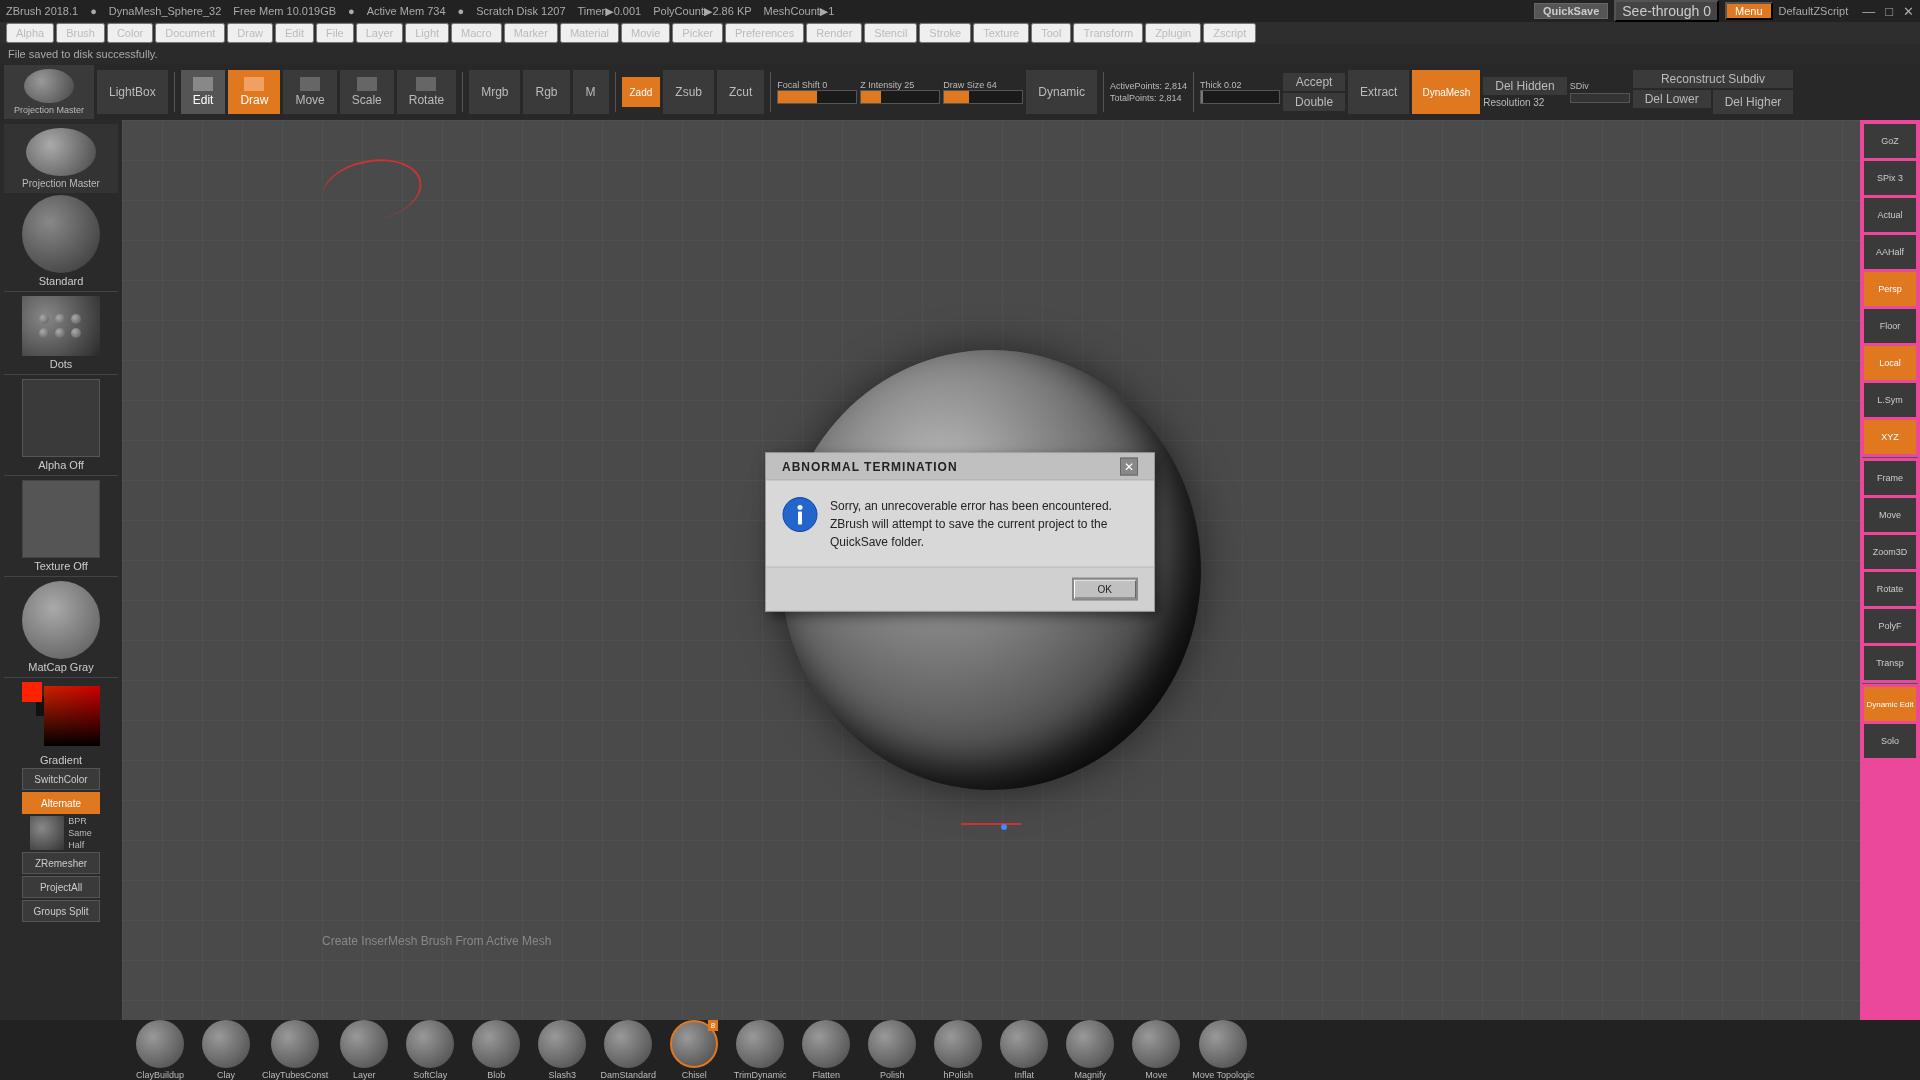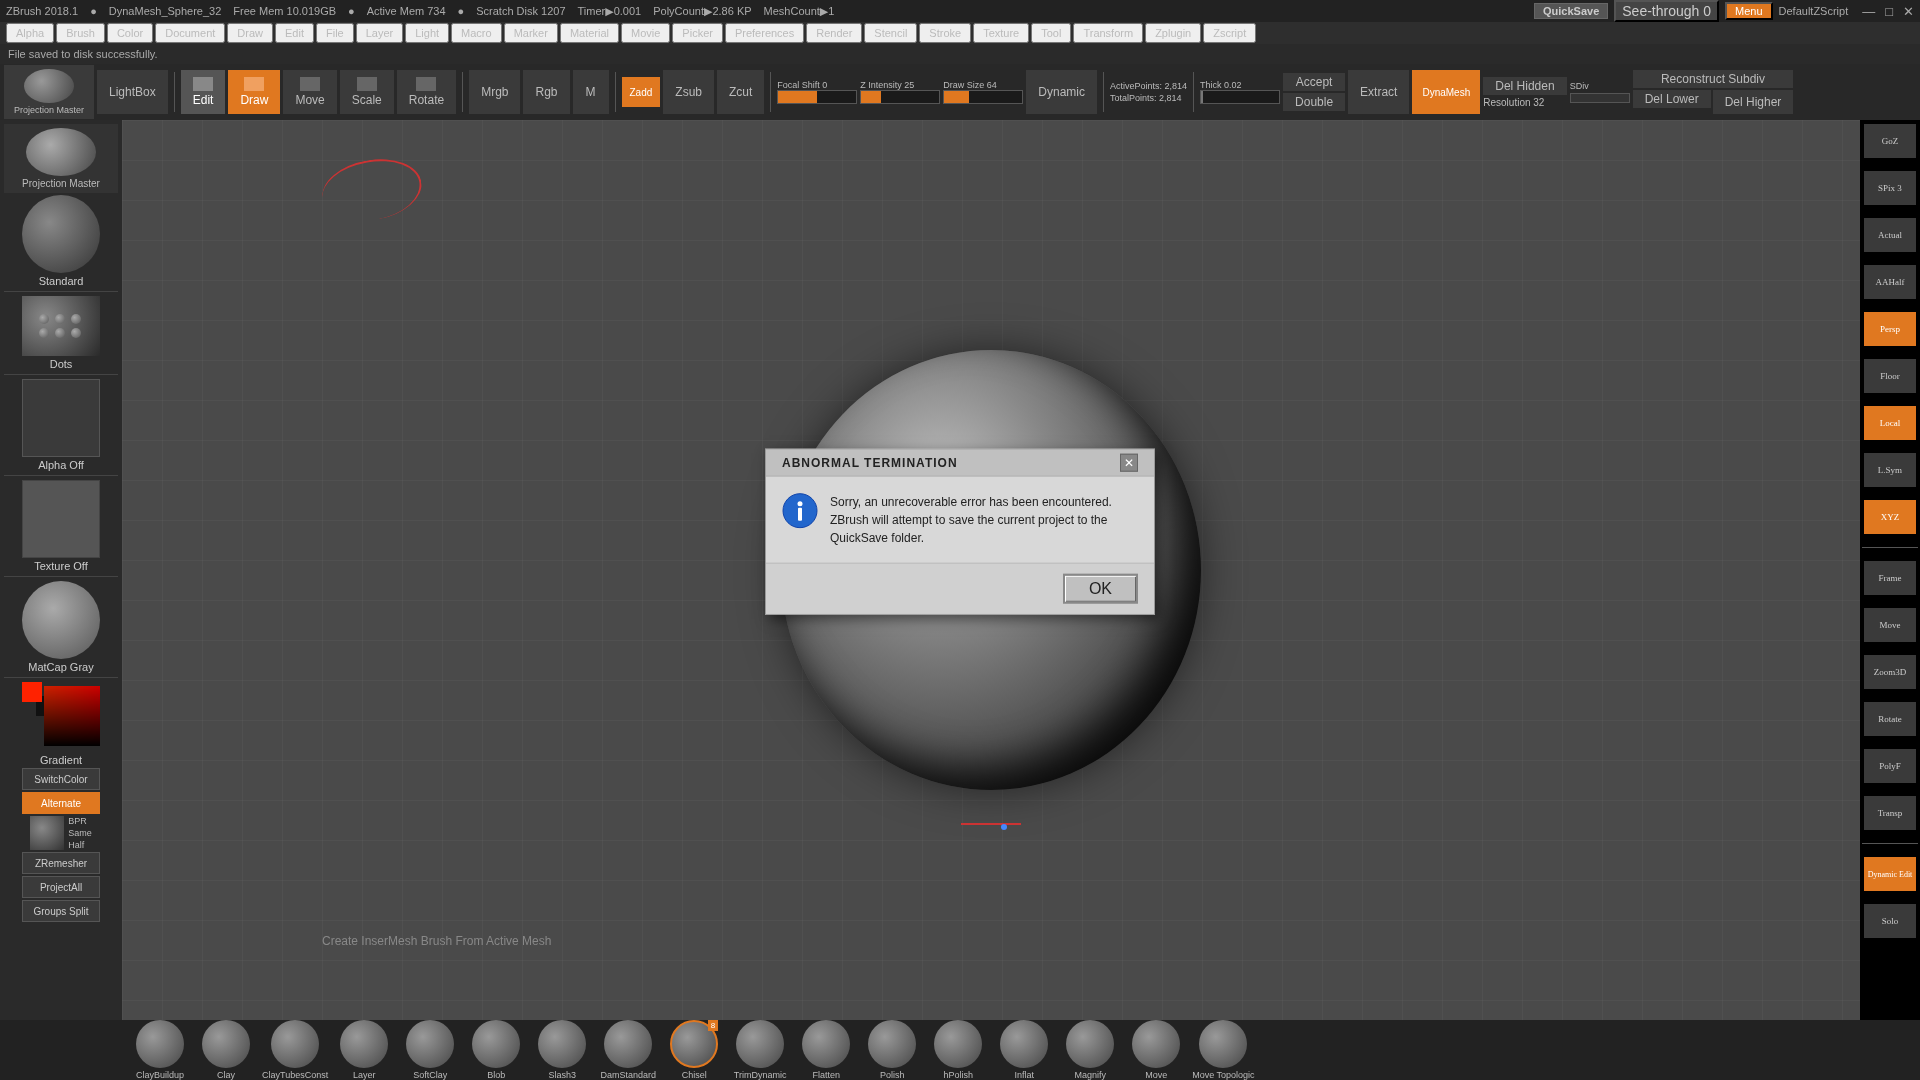--- a/index.html
+++ b/index.html
@@ -268,28 +268,27 @@
       left: 14px;
     }
 
     
     #right-sidebar {
       width: 60px;
       position: absolute;
       top: 120px;
       right: 0;
       bottom: 60px;
-      background: #000000;
+      background: #ec4899;
       z-index: 50;
       display: flex;
       flex-direction: column;
       align-items: center;
       padding: 4px 2px;
-      gap: 13px;
-      font-family: Liberation Serif, serif;
+      gap: 3px;
     }
     .right-btn {
       width: 52px;
       height: 34px;
       background: #3a3a3a;
       color: #ccc;
       font-size: 9px;
       display: flex;
       align-items: center;
       justify-content: center;
@@ -501,21 +500,21 @@
       background: #d0d0d0;
       display: flex;
       justify-content: flex-end;
       border-top: 1px solid #bbb;
     }
     .dialog-ok-btn {
       background: #c0c0c0;
       border: 2px solid #888;
       color: #222;
       padding: 4px 24px;
-      font-size: 16px;
+      font-size: 10px;
       cursor: pointer;
       box-shadow: 1px 1px 0 #fff inset, -1px -1px 0 #666 inset;
     }
 
     
     .proj-master {
       width: 100%;
       background: #333;
       padding: 4px;
       display: flex;

